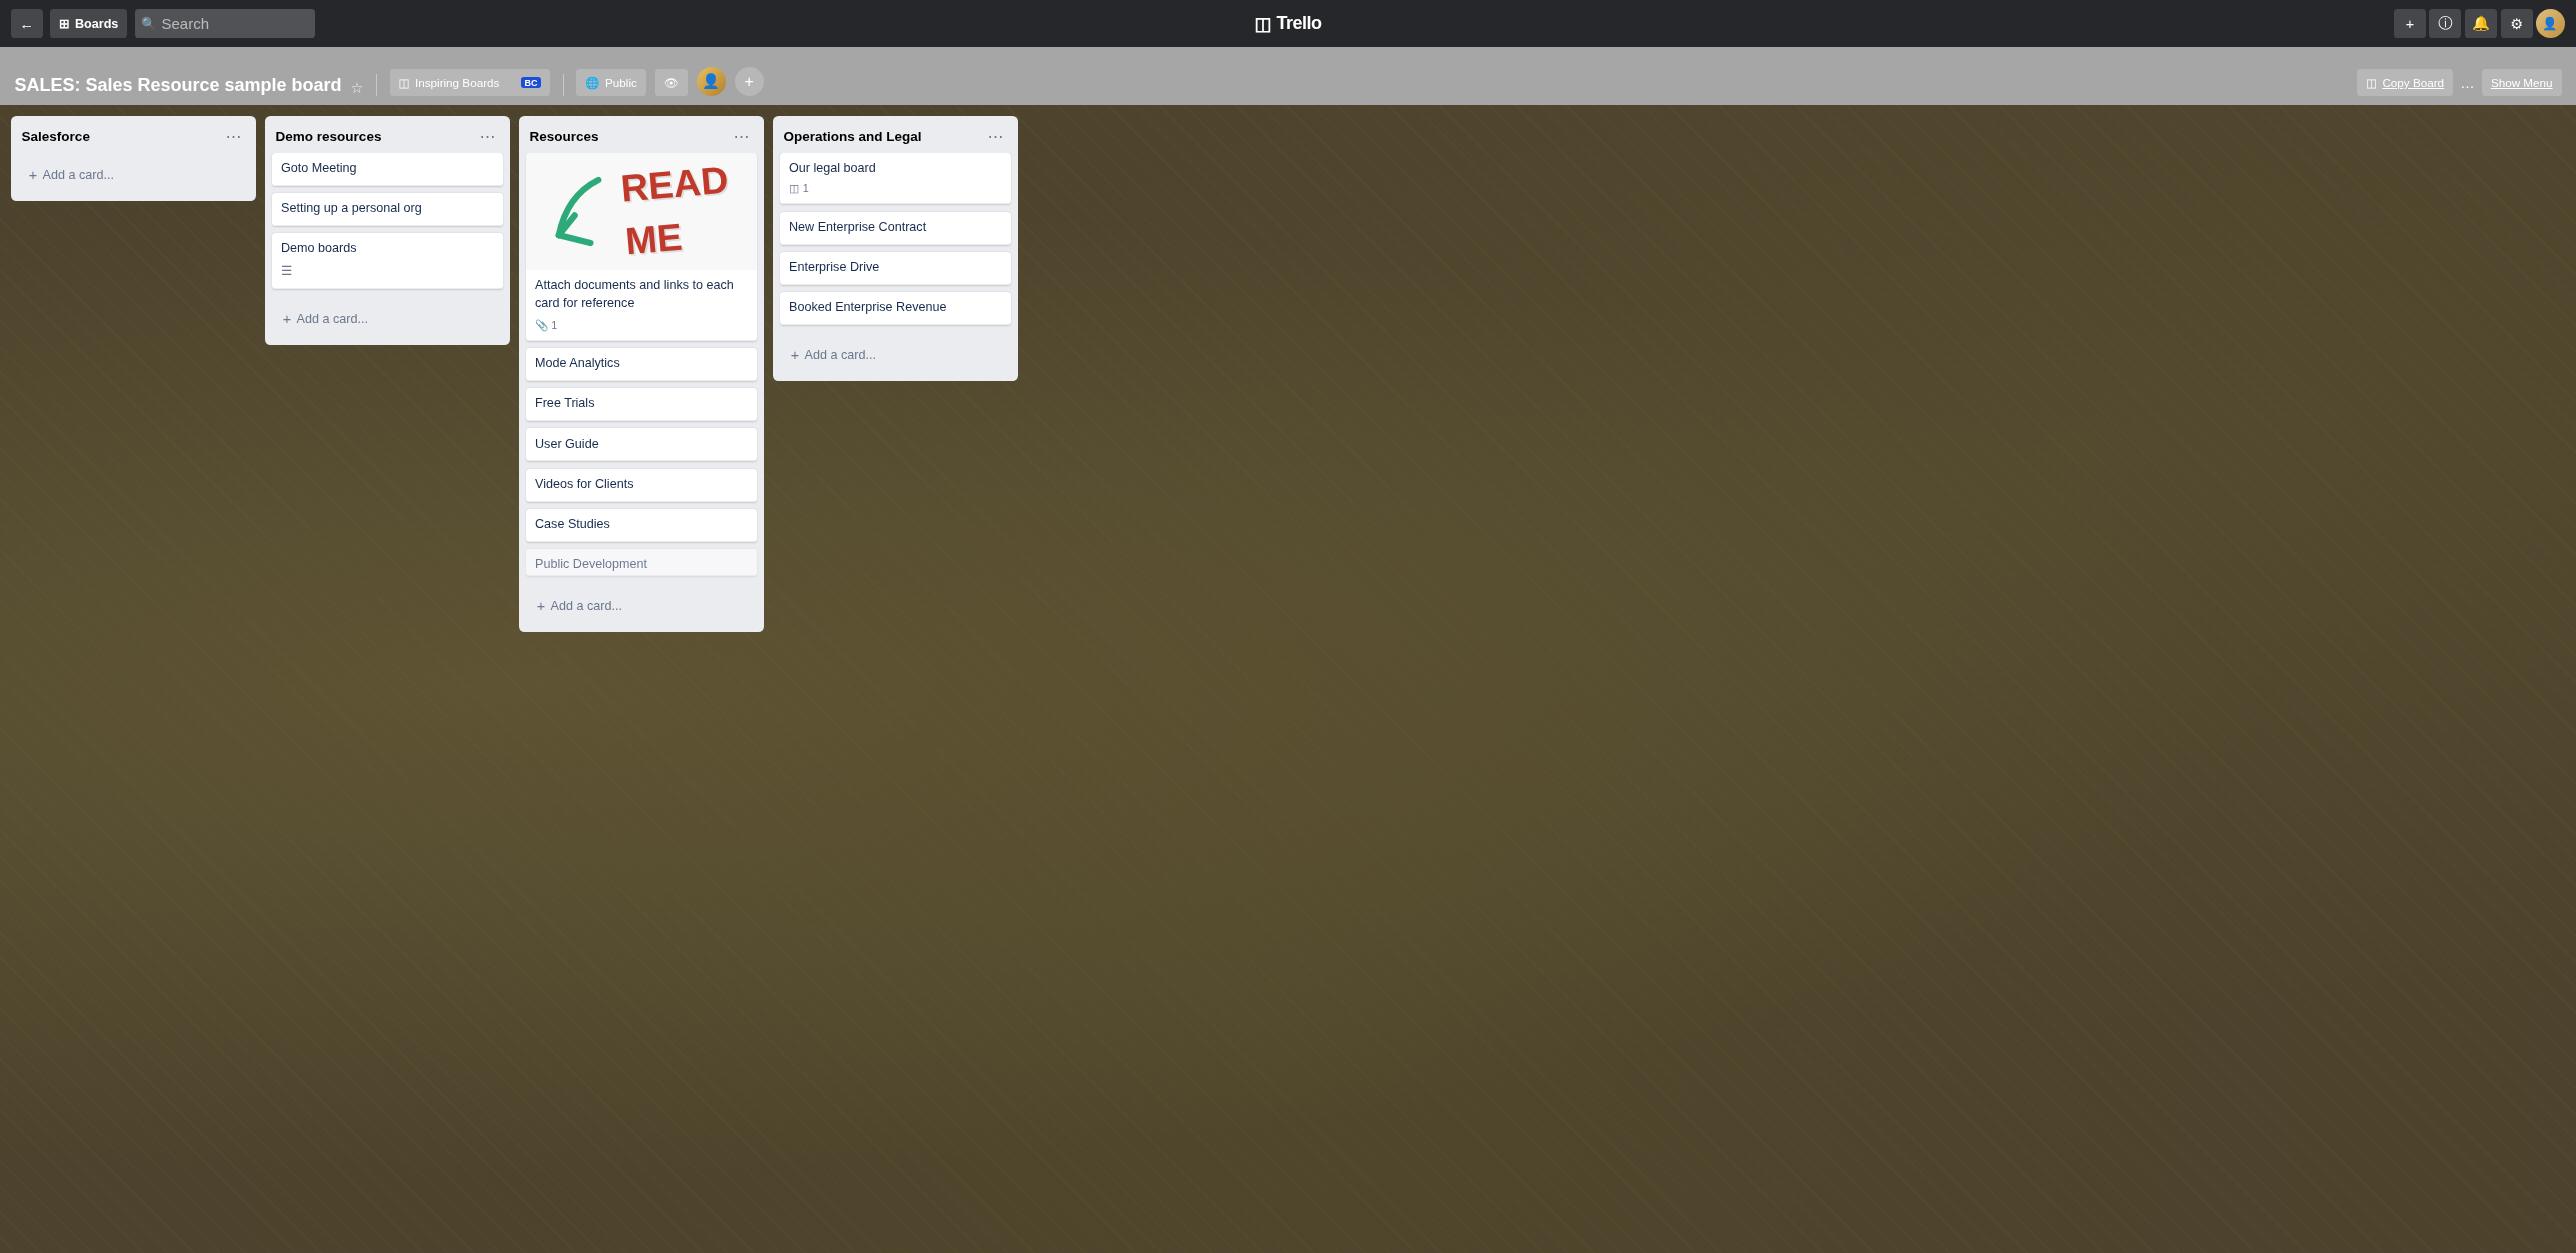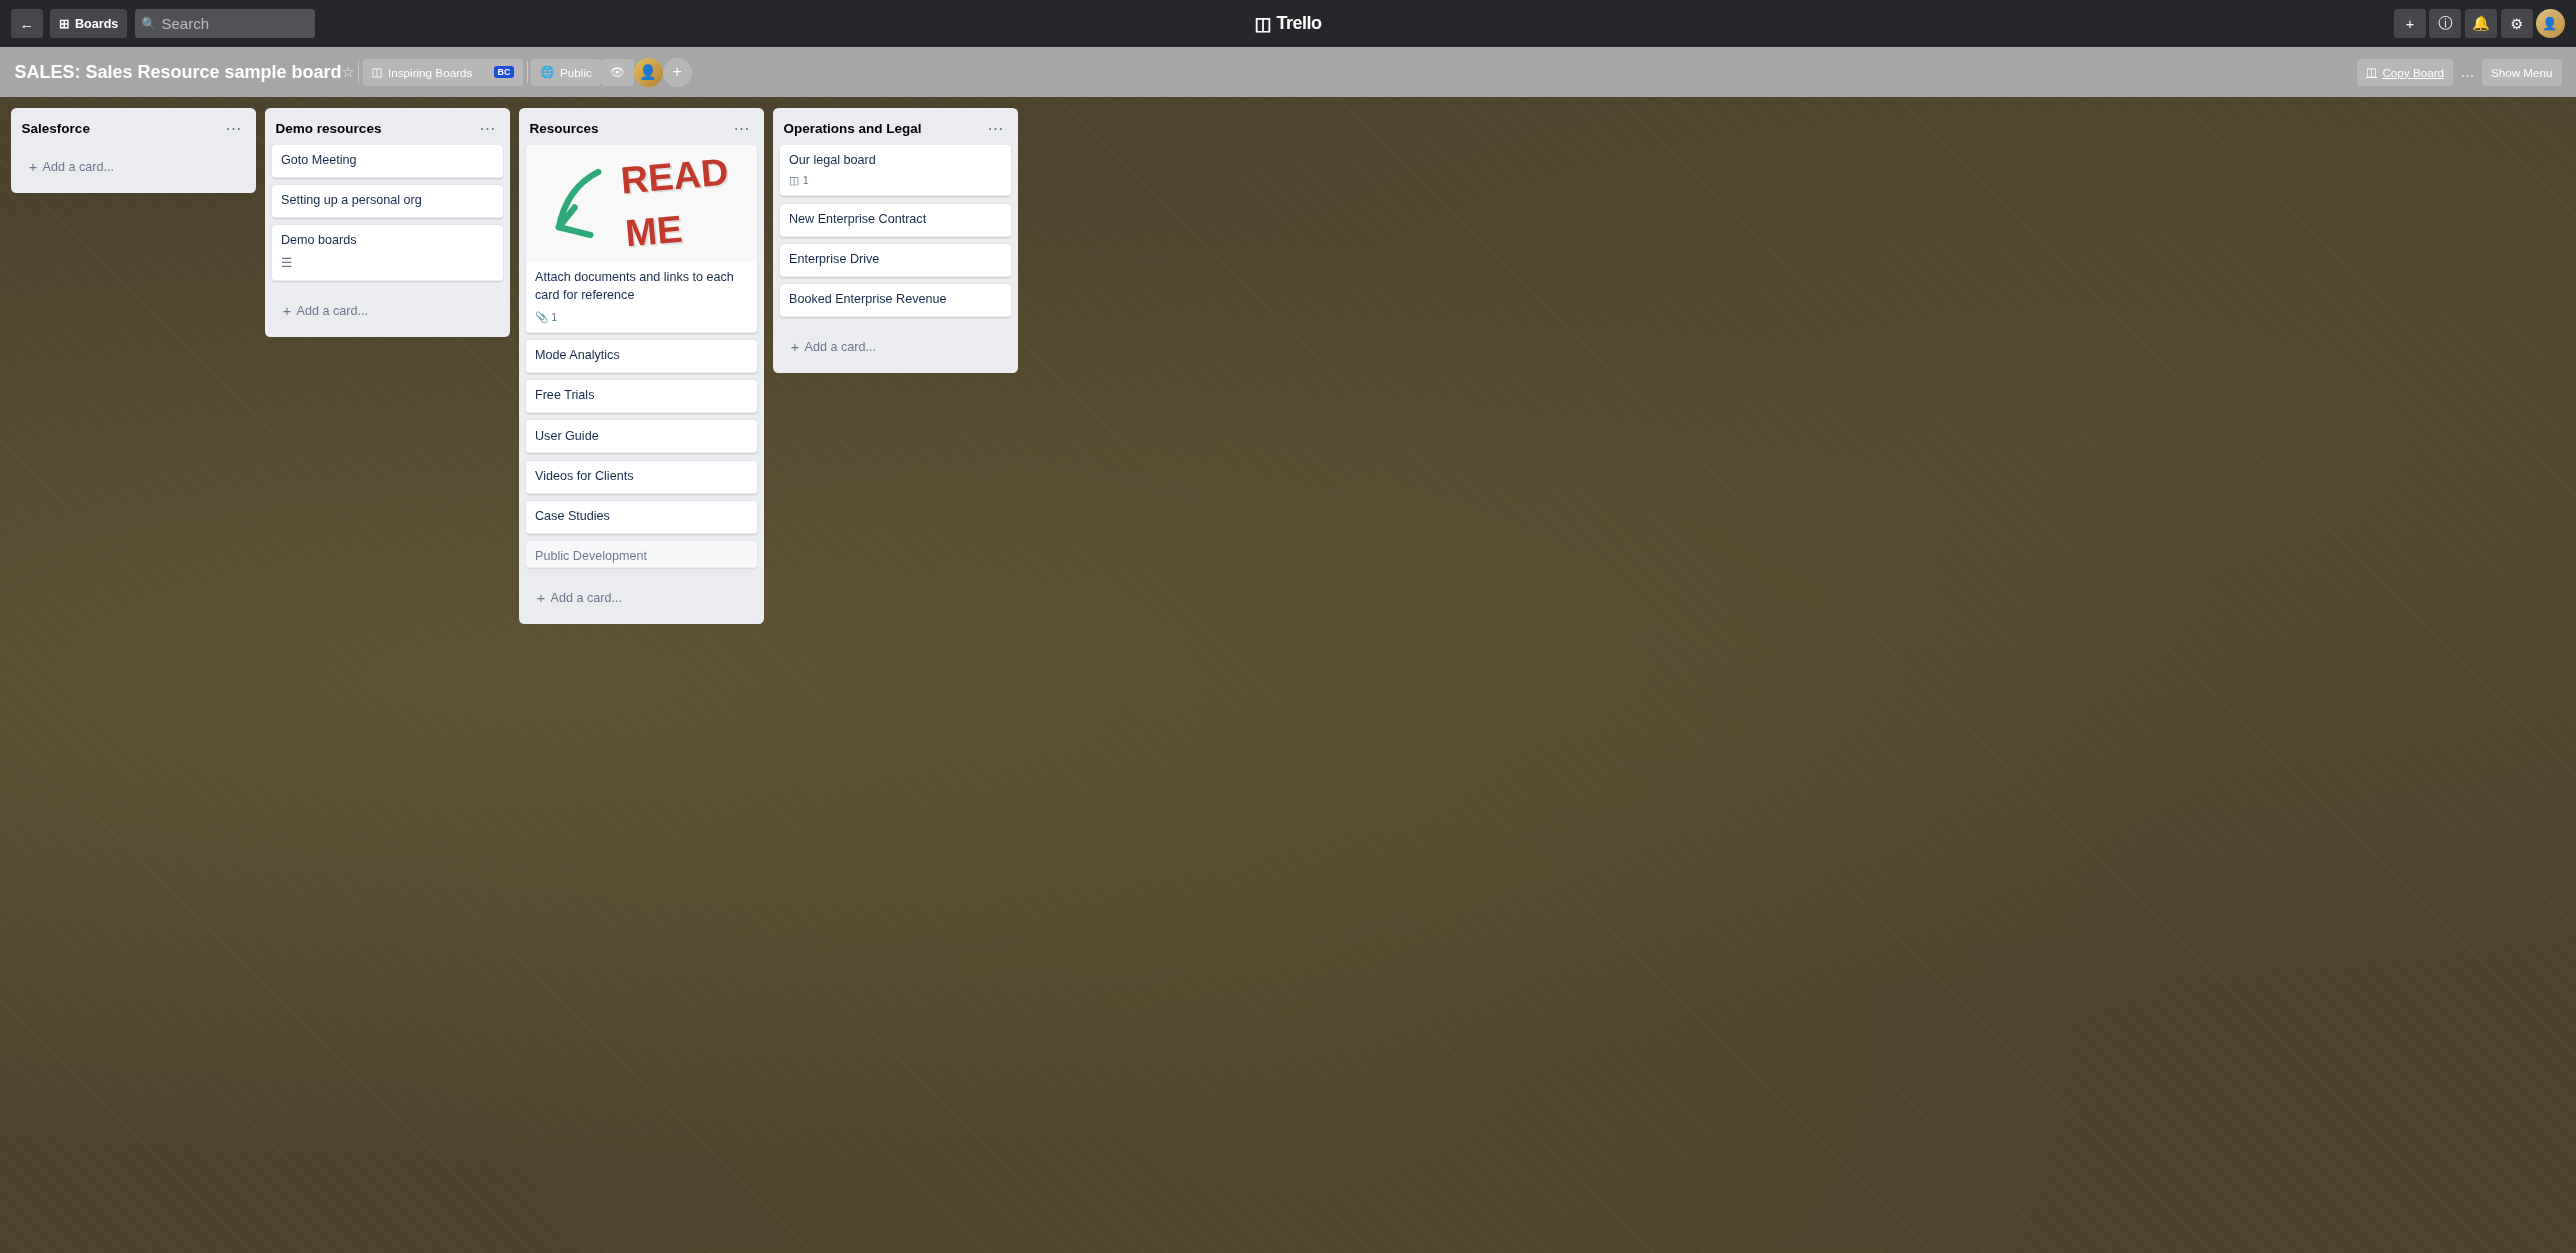--- a/index.html
+++ b/index.html
@@ -113,22 +113,23 @@
       font-size: 12.6px;
       cursor: pointer;
       overflow: hidden;
     }
 
     
     .board-header {
       background: rgba(0,0,0,0.35);
       padding: 9px 14.4px;
       display: flex;
-      align-items: center;
-      height: 50px;
+      align-items: flex-end;
+      gap: 9px;
+      height: 58px;
     }
     .board-title {
       color: #fff;
       font-size: 18px;
       font-weight: 700;
     }
     .star-icon { color: rgba(255,255,255,0.8); font-size: 14.4px; cursor: pointer; }
     .divider-v {
       width: 0.9px;
       height: 21.6px;
@@ -179,20 +180,21 @@
     }
     .show-menu-btn {
       background: rgba(255,255,255,0.2);
       border: none;
       border-radius: 3.6px;
       color: #fff;
       height: 27px;
       padding: 0 9px;
       cursor: pointer;
       font-size: 11.7px;
+      text-decoration: underline;
     }
 
     
     .board-body {
       position: relative;
       height: calc(100vh - 94px);
       overflow: hidden;
     }
     .board-bg {
       position: absolute;

